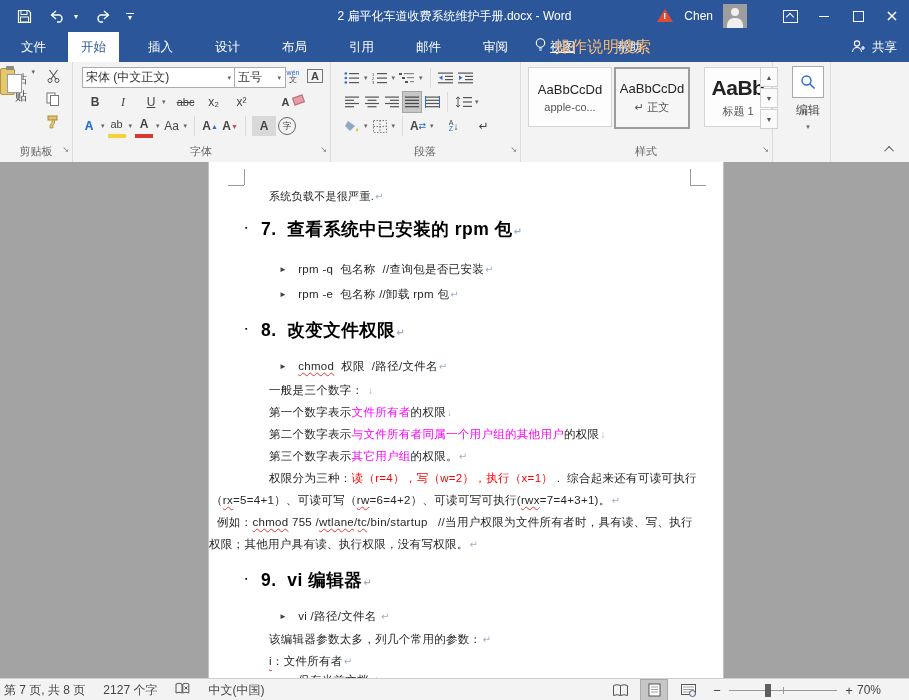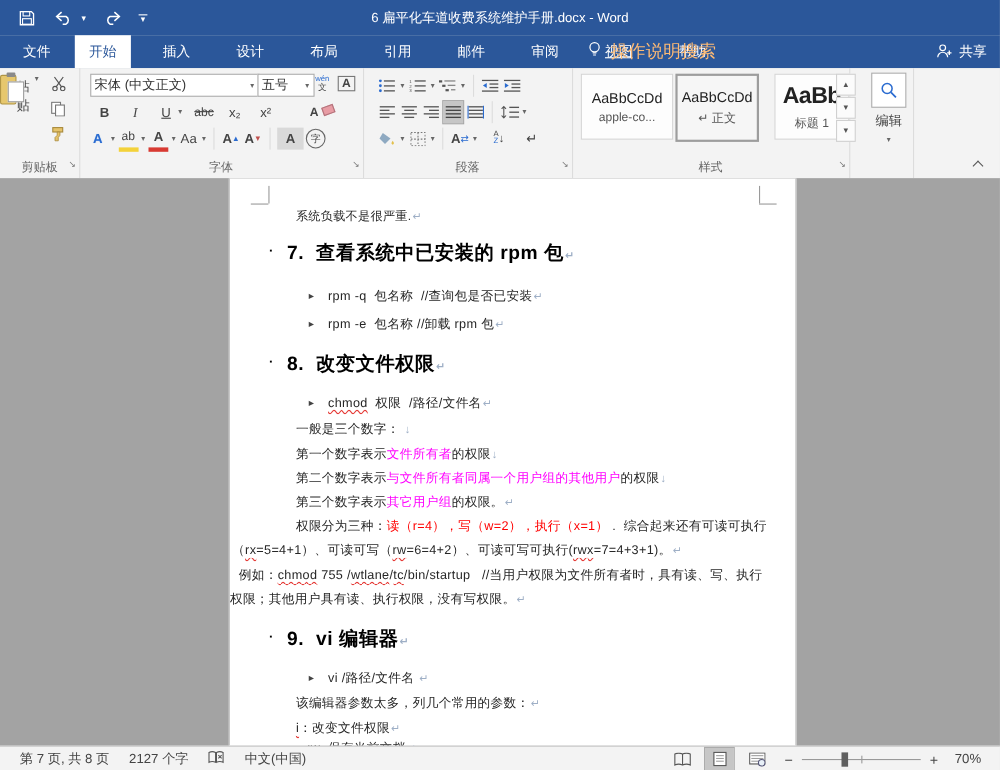--- a/index.html
+++ b/index.html
@@ -98,30 +98,30 @@
   .sg-m{color:#ff00ff;}
   .sg-r{color:#ff0000;}
   .sg-sq{text-decoration:underline;text-decoration-style:wavy;text-decoration-color:#e53935;text-decoration-thickness:1px;text-underline-offset:2px;}
   .sg-mk{color:#9eafc6;font-size:10px;margin-left:1px;}
   .sg-ar{color:#444;font-size:8px;margin-right:11px;vertical-align:1px;}
   .sg-bu{color:#000;font-size:7px;margin-right:13px;vertical-align:5px;}
   
   .statusbar{position:absolute;left:0;top:678px;width:909px;height:22px;background:#f3f3f3;border-top:1px solid #cfcfcf;
              font-size:12px;color:#444;display:flex;align-items:center;}
   .st-item{margin-left:18px;white-space:nowrap;}
-  .st-item:first-child{margin-left:18px;}
+  .st-item:first-child{margin-left:4px;}
   .st-right{position:absolute;right:0;top:0;height:22px;display:flex;align-items:center;}
   .viewbtn{width:26px;height:20px;display:inline-flex;align-items:center;justify-content:center;margin-right:8px;}
   .viewbtn.active{background:#c6c6c6;outline:1px solid #ababab;}
   .zoom-minus,.zoom-plus{font-size:13px;color:#444;width:16px;text-align:center;}
   .zoom-track{position:relative;width:108px;height:14px;margin:0 4px;}
   .zoom-track .rail{position:absolute;left:0;right:0;top:7px;height:1px;background:#999;}
   .zoom-track .tick{position:absolute;left:54px;top:4px;width:1px;height:7px;background:#999;}
   .zoom-track .handle{position:absolute;left:36px;top:1px;width:6px;height:13px;background:#5f5f5f;}
-  .zoom-pct{width:46px;text-align:center;margin-right:6px;}
+  .zoom-pct{width:46px;margin-right:6px;}
 </style>
 </head>
 <body>
 
 <div class="titlebar">
   <div class="qat">
     <span class="qbtn">
       <svg width="15" height="15" viewBox="0 0 15 15">
           <path d="M1.5 1.5 h10 l2 2 v10 h-12 z" fill="none" stroke="#fff" stroke-width="1.2"></path>
           <rect x="4" y="1.5" width="6" height="4" fill="none" stroke="#fff"></rect>
@@ -139,21 +139,38 @@
       <svg width="18" height="14" viewBox="0 0 18 14">
           <path d="M15 6 h-8 a4 4 0 0 0 0 7 h3" fill="none" stroke="#fff" stroke-width="1.4"></path>
           <path d="M11 2 L15.5 6 L11 10" fill="none" stroke="#fff" stroke-width="1.4"></path>
         </svg>
     </span>
     <span class="qat-more">
       <span class="bar"></span>
         <span>▾</span>
     </span>
   </div>
-  <div class="title">6 扁平化车道收费系统维护手册.docx  -  Word</div>
+  <div class="title">2 扁平化车道收费系统维护手册.docx  -  Word</div>
+  <div class="tb-right">
+    <span class="warn-wrap">
+        <span class="warn-tri"></span>
+      </span>
+    <span class="user-name">Chen</span>
+    <span class="avatar"></span>
+    <span class="winbtn">
+        <span class="ribopt"></span>
+      </span>
+    <span class="winbtn">
+        <span class="min-glyph"></span>
+      </span>
+    <span class="winbtn">
+        <span class="max-glyph"></span>
+      </span>
+    <span class="winbtn close-glyph">×</span>
+  </div>
 </div>
 
 <div class="tabrow">
   <div id="tab-strip">
       <div class="tab" style="left: 8px;">文件</div>
       <div class="tab active" style="left: 68px;">开始</div>
       <div class="tab" style="left: 135px; font-family: Liberation Serif, serif;">插入</div>
       <div class="tab" style="left: 202px;">设计</div>
       <div class="tab" style="left: 269px;">布局</div>
       <div class="tab" style="left: 336px;">引用</div>
@@ -478,21 +495,21 @@
       <div class="line " style="left: 60px; top: 243px;"><span>第一个数字表示</span><span class="sg-m">文件所有者</span><span>的权限</span><span class="sg-mk">↓</span></div>
       <div class="line " style="left: 60px; top: 265px;"><span>第二个数字表示</span><span class="sg-m">与文件所有者同属一个用户组的其他用户</span><span>的权限</span><span class="sg-mk">↓</span></div>
       <div class="line " style="left: 60px; top: 287px;"><span>第三个数字表示</span><span class="sg-m">其它用户组</span><span>的权限。</span><span class="sg-mk">↵</span></div>
       <div class="line " style="left: 60px; top: 309px;"><span>权限分为三种：</span><span class="sg-r">读（r=4），写（w=2），执行（x=1）</span><span> .  综合起来还有可读可执行</span></div>
       <div class="line " style="left: 2px; top: 331px;"><span>（</span><span class="sg-sq">rx</span><span>=5=4+1）、可读可写（</span><span class="sg-sq">rw</span><span>=6=4+2）、可读可写可执行(</span><span class="sg-sq">rwx</span><span>=7=4+3+1)。</span><span class="sg-mk">↵</span></div>
       <div class="line " style="left: 8px; top: 353px;"><span>例如：</span><span class="sg-sq">chmod</span><span> 755 /</span><span class="sg-sq">wtlane</span><span>/</span><span class="sg-sq">tc</span><span>/bin/startup   //当用户权限为文件所有者时，具有读、写、执行</span></div>
       <div class="line " style="left: 0px; top: 375px;"><span>权限；其他用户具有读、执行权限，没有写权限。</span><span class="sg-mk">↵</span></div>
       <div class="line h" style="left: 36px; top: 406px;"><span class="sg-bu">▪</span><span>9.  vi 编辑器</span><span class="sg-mk">↵</span></div>
       <div class="line " style="left: 70px; top: 447px;"><span class="sg-ar">►</span><span>vi /路径/文件名 </span><span class="sg-mk">↵</span></div>
       <div class="line " style="left: 60px; top: 470px;"><span>该编辑器参数太多，列几个常用的参数：</span><span class="sg-mk">↵</span></div>
-      <div class="line " style="left: 60px; top: 492px;"><span class="sg-sq">i</span><span>：改变文件权限</span><span class="sg-mk">↵</span></div>
+      <div class="line " style="left: 60px; top: 492px;"><span class="sg-sq">i</span><span>：文件所有者</span><span class="sg-mk">↵</span></div>
       <div class="line " style="left: 70px; top: 511px;"><span>:w  保存当前文档</span><span class="sg-mk">↵</span></div>
     </div>
 </div>
 
 <div class="statusbar">
   <span class="st-item">第 7 页, 共 8 页</span>
   <span class="st-item">2127 个字</span>
   <span class="st-item">
     <svg width="15" height="13" viewBox="0 0 15 13">
         <path d="M1 2 q3-1.5 6 0 v9 q-3-1.5-6 0 z M13.8 2 q-3-1.5-6 0 v9 q3-1.5 6 0 z" fill="none" stroke="#555" stroke-width="1"></path>

